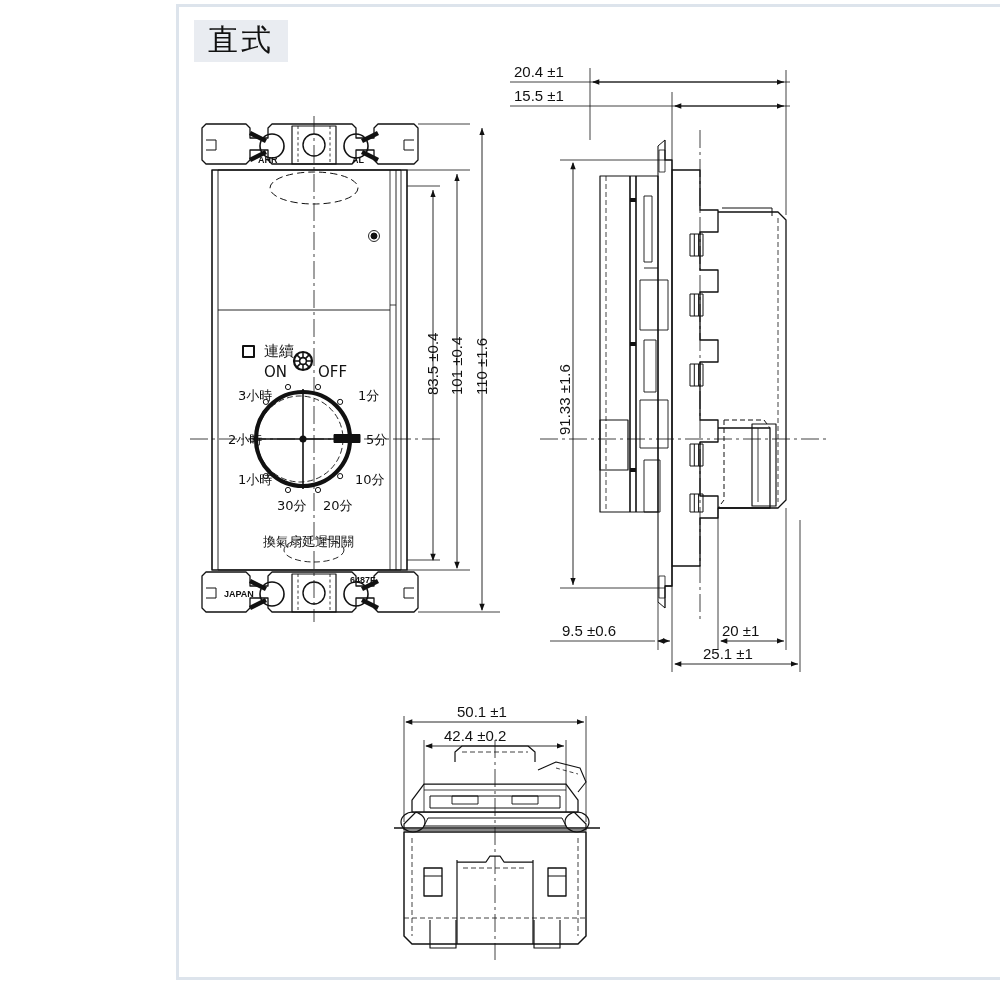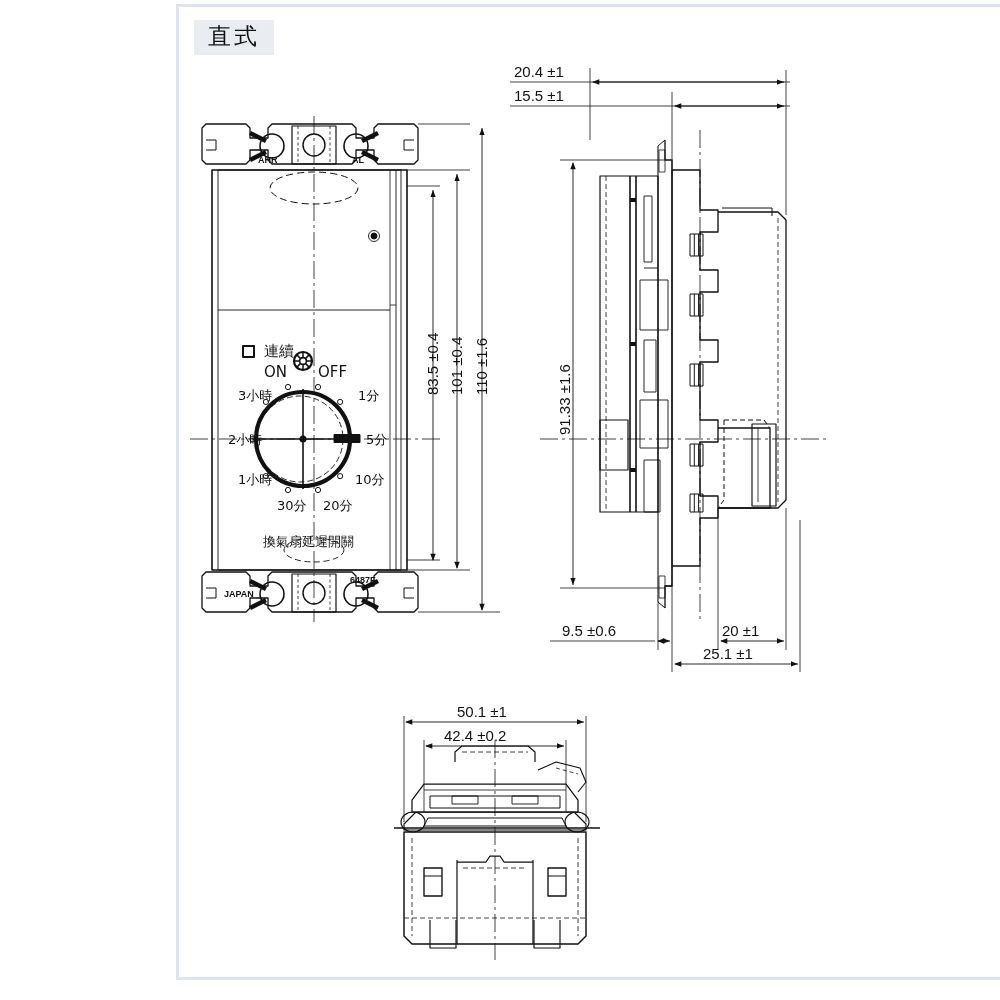--- a/index.html
+++ b/index.html
@@ -15,21 +15,21 @@
   .panel{
     position:absolute;left:176px;top:4px;width:828px;height:976px;
     border:3px solid #dde4ec;background:#ffffff;box-sizing:border-box;
   }
 
   
   .title-chip{
     position:absolute;left:194px;top:20px;
     padding:5px 14px 7px 14px;
     background:#e9ecf1;
-    font-size:23px;line-height:1;letter-spacing:3px;
+    font-size:30px;line-height:1;letter-spacing:3px;
     color:#111;
     font-family:"DejaVu Sans","Liberation Sans",sans-serif;
   }
 
   svg.dwg{position:absolute;left:0;top:0;width:1000px;height:1000px;}
   .dimtxt{
     font-family:"Liberation Sans","DejaVu Sans",sans-serif;
     font-size:15px;fill:#111;
   }
   .dialtxt{

